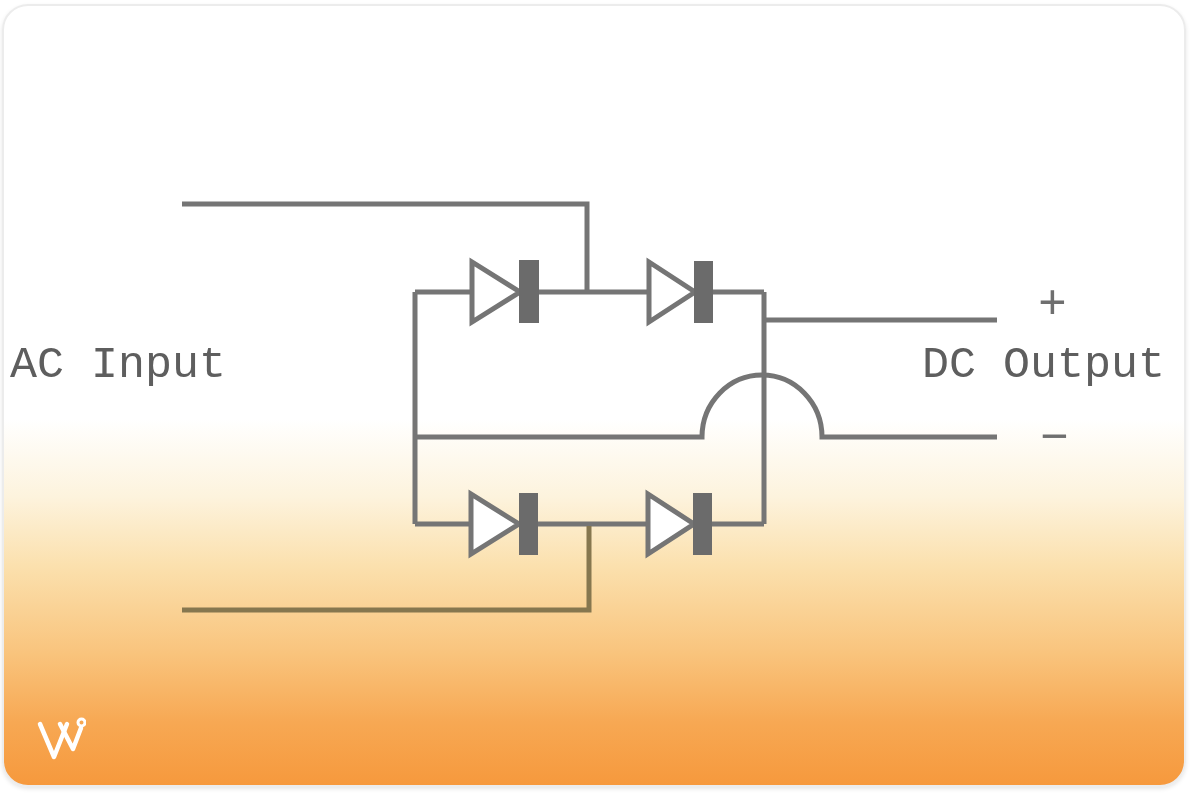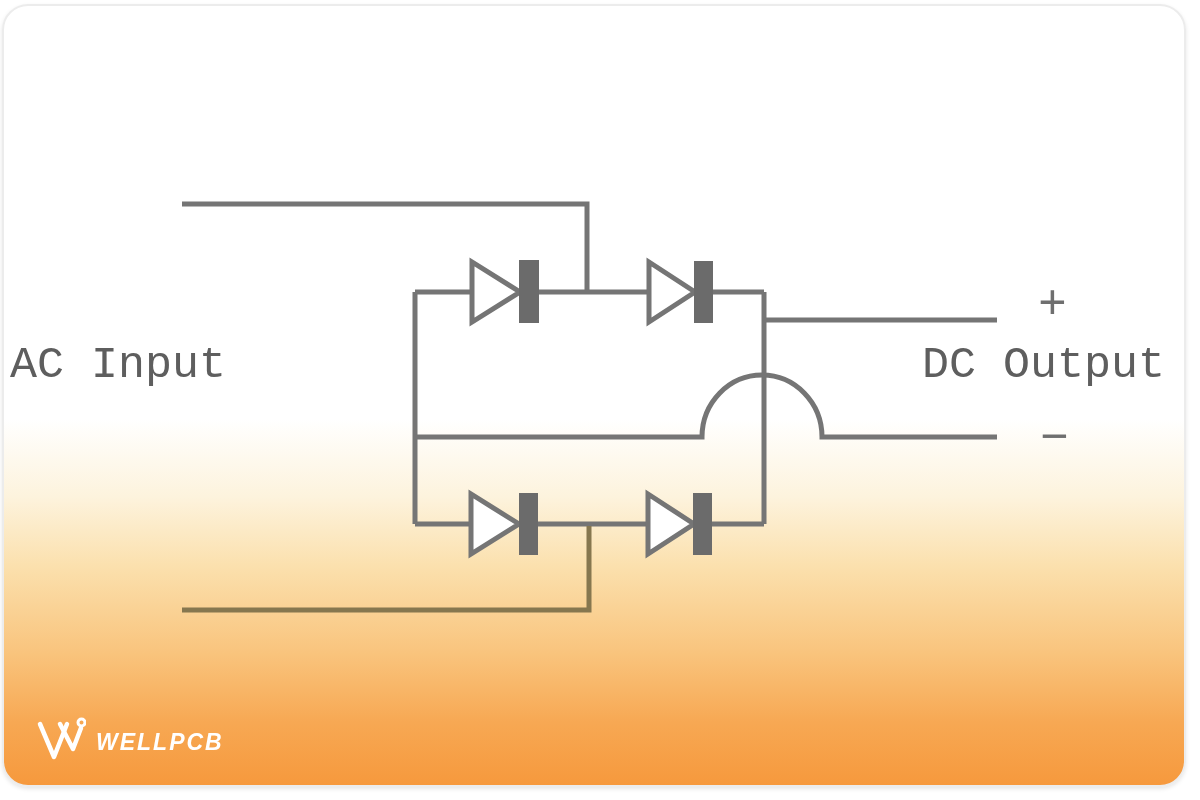--- a/index.html
+++ b/index.html
@@ -89,17 +89,16 @@
     <div class="label label-minus">−</div>
 
     <div class="footer">
       <svg width="50" height="46" viewBox="0 0 50 46">
         <g fill="none" stroke="#ffffff" stroke-width="4.5" stroke-linecap="round" stroke-linejoin="round">
           <polyline points="4,8 18,41 31,8"></polyline>
           <polyline points="24,8 37,33 45,12"></polyline>
           <circle cx="45.5" cy="6.5" r="3.5" stroke-width="3"></circle>
         </g>
       </svg>
-      <span class="brand-text">WELLPCB</span>
     </div>
 
   </div>
 </div>
 
 </body></html>

